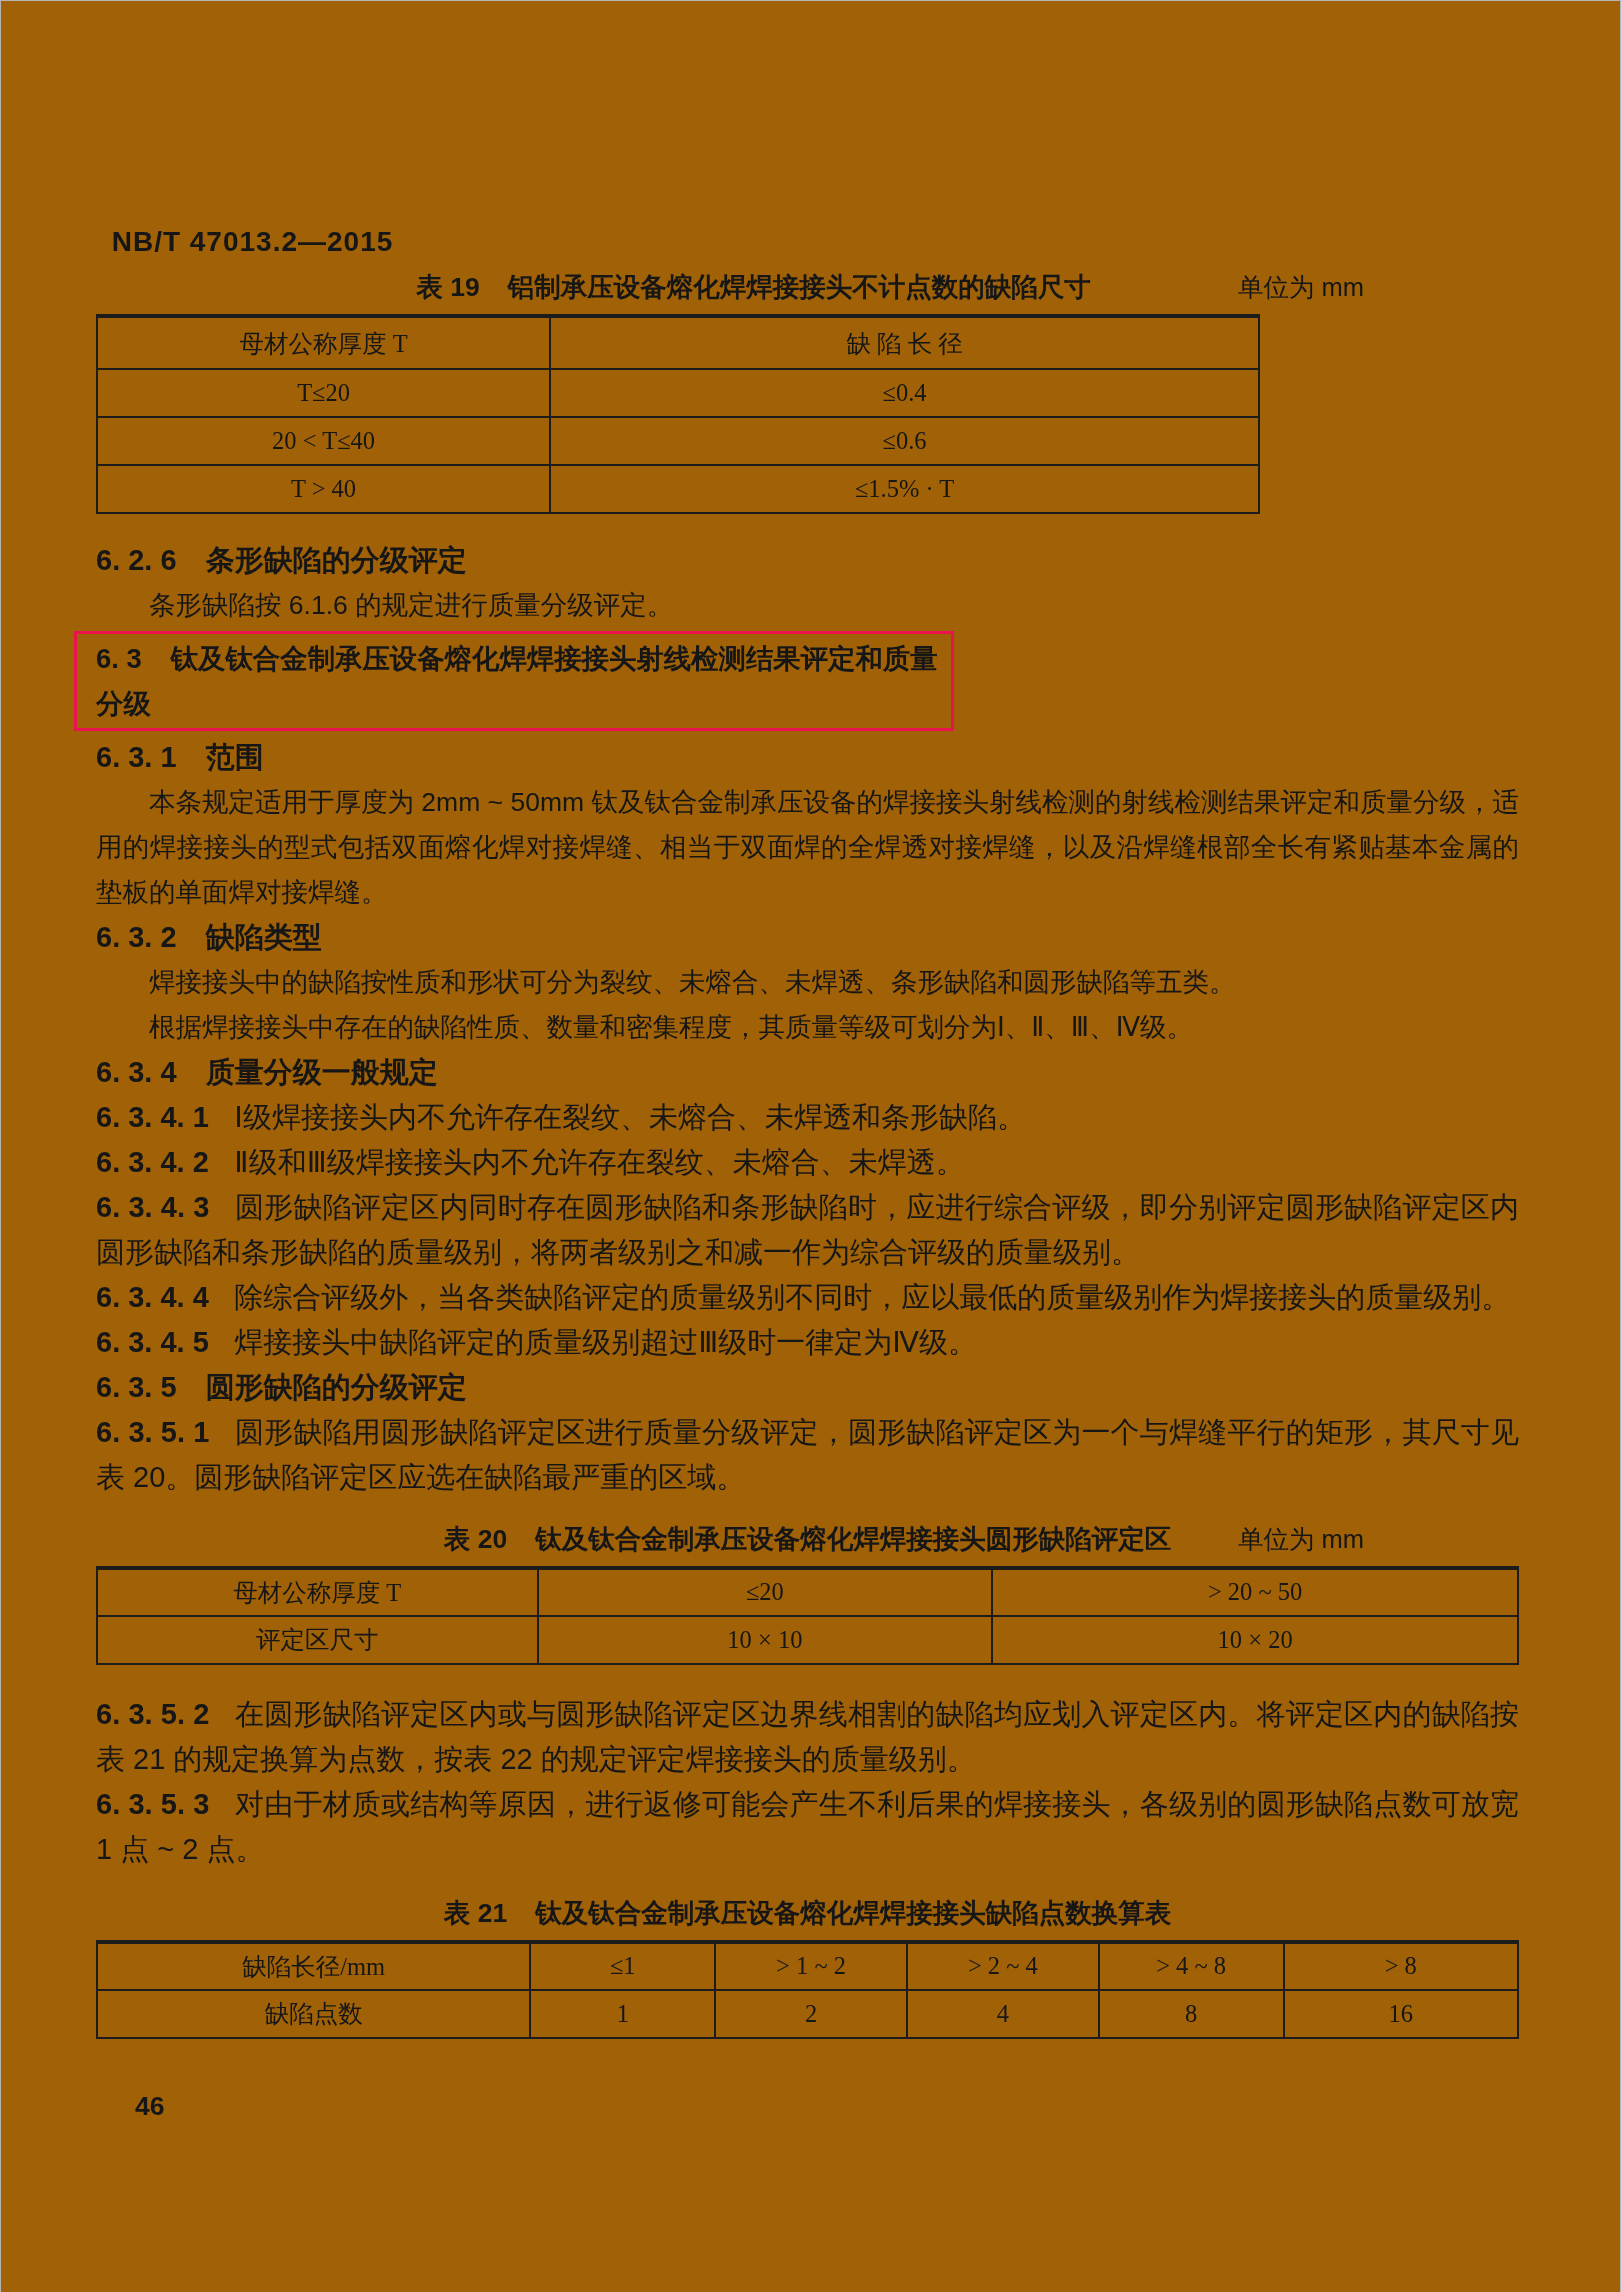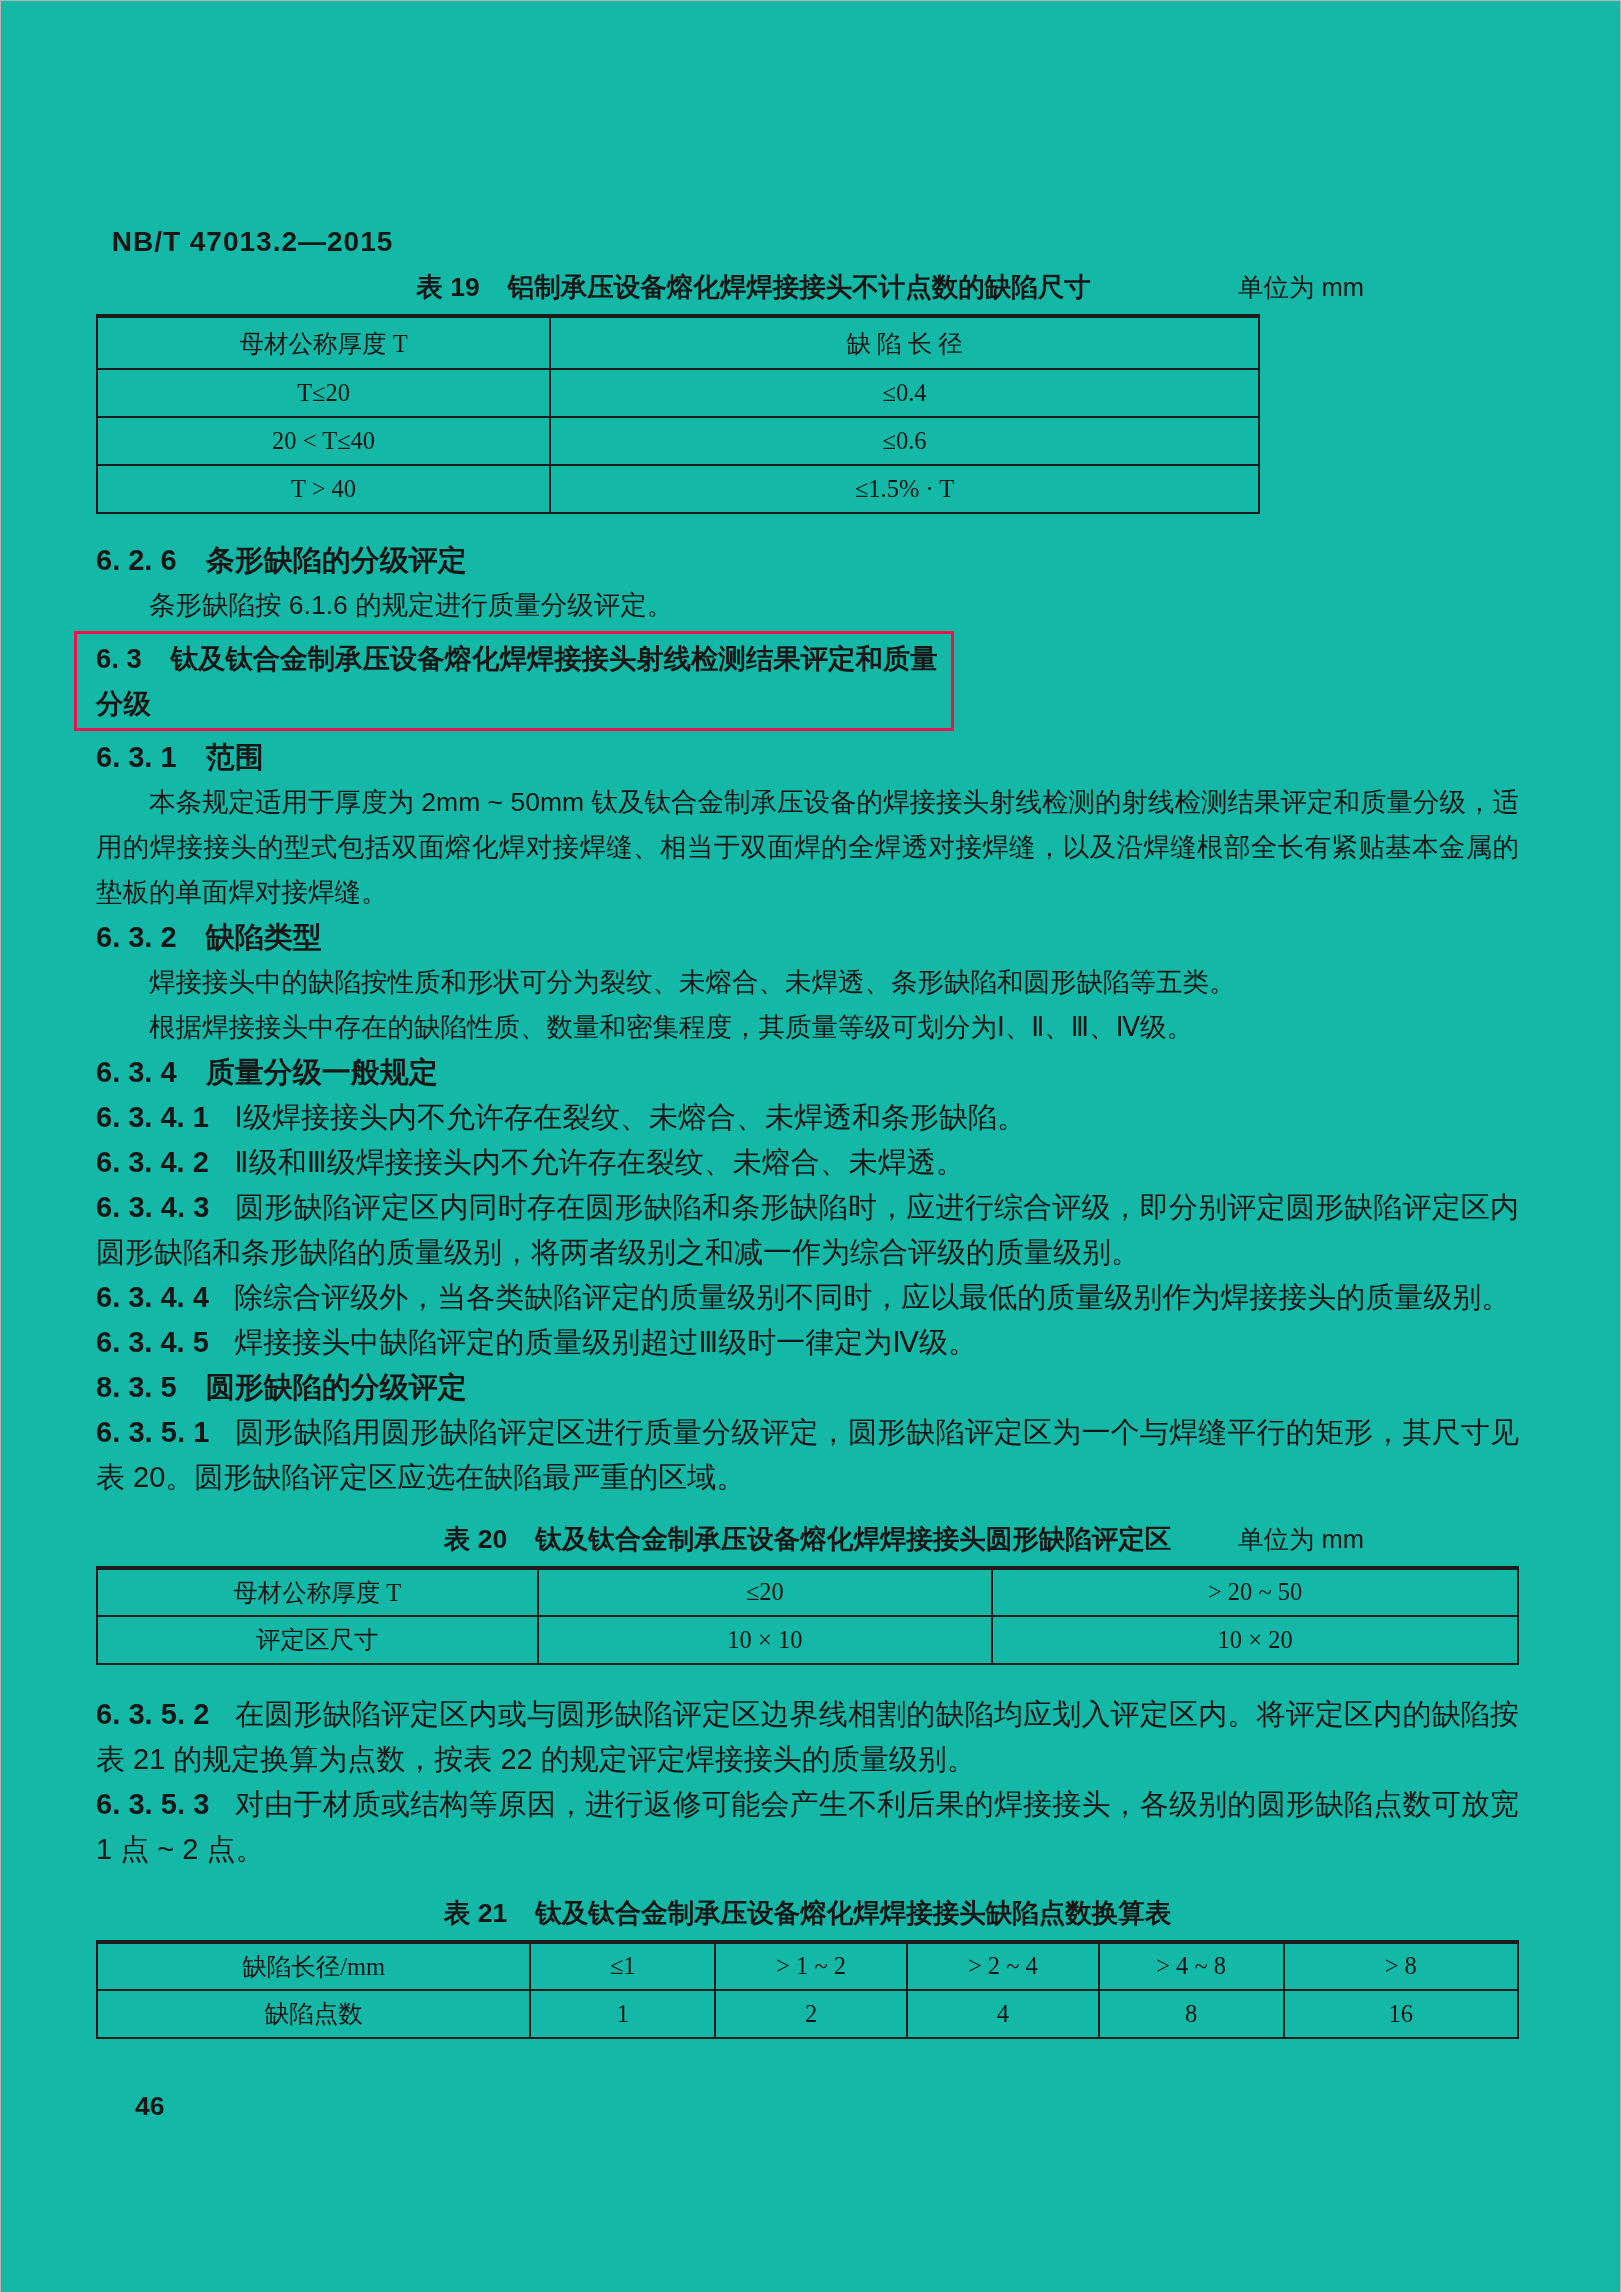--- a/index.html
+++ b/index.html
@@ -1,19 +1,19 @@
 <!DOCTYPE html>
 <html><head>
 <meta charset="utf-8">
 <style>
   * { box-sizing: border-box; }
   html,body { margin:0; padding:0; background:#9b9b9b; }
   .page {
     position:relative; width:1621px; height:2293px; margin:0 auto;
-    background:#14b8a6; color:#161616; overflow:hidden;
+    background:#a16207; color:#161616; overflow:hidden;
     border:1px solid #b5b5b5;
     font-family:"Liberation Sans","DejaVu Sans",sans-serif;
   }
   .content { position:absolute; left:95px; top:218px; width:1423px; }
 
   .doc-number { font-weight:bold; font-size:28px; line-height:45px; margin-left:15.7px; letter-spacing:1px; }
 
   .caption-row { position:relative; text-align:center; height:43px; line-height:43px; margin-top:15.7px; }
   .caption-row.cap19 { padding-right:108px; margin-top:2px; }
   .caption-label { font-weight:bold; font-size:26.5px; margin-right:23.5px; }
@@ -118,21 +118,21 @@
       <span class="num">6. 3. 4. 3</span><span>圆形缺陷评定区内同时存在圆形缺陷和条形缺陷时，应进行综合评级，即分别评定圆形缺陷评定区内圆形缺陷和条形缺陷的质量级别，将两者级别之和减一作为综合评级的质量级别。</span>
     </p>
     <p class="clause">
       <span class="num">6. 3. 4. 4</span><span>除综合评级外，当各类缺陷评定的质量级别不同时，应以最低的质量级别作为焊接接头的质量级别。</span>
     </p>
     <p class="clause">
       <span class="num">6. 3. 4. 5</span><span>焊接接头中缺陷评定的质量级别超过Ⅲ级时一律定为Ⅳ级。</span>
     </p>
 
     <p class="clause-h">
-      <span class="num">8. 3. 5</span><span>圆形缺陷的分级评定</span>
+      <span class="num">6. 3. 5</span><span>圆形缺陷的分级评定</span>
     </p>
     <p class="clause">
       <span class="num">6. 3. 5. 1</span><span>圆形缺陷用圆形缺陷评定区进行质量分级评定，圆形缺陷评定区为一个与焊缝平行的矩形，其尺寸见表 20。圆形缺陷评定区应选在缺陷最严重的区域。</span>
     </p>
 
     <div class="caption-row cap20">
       <span class="caption-label">表 20</span>
       <span class="caption-title">钛及钛合金制承压设备熔化焊焊接接头圆形缺陷评定区</span>
       <span class="unit">单位为 mm</span>
     </div>

